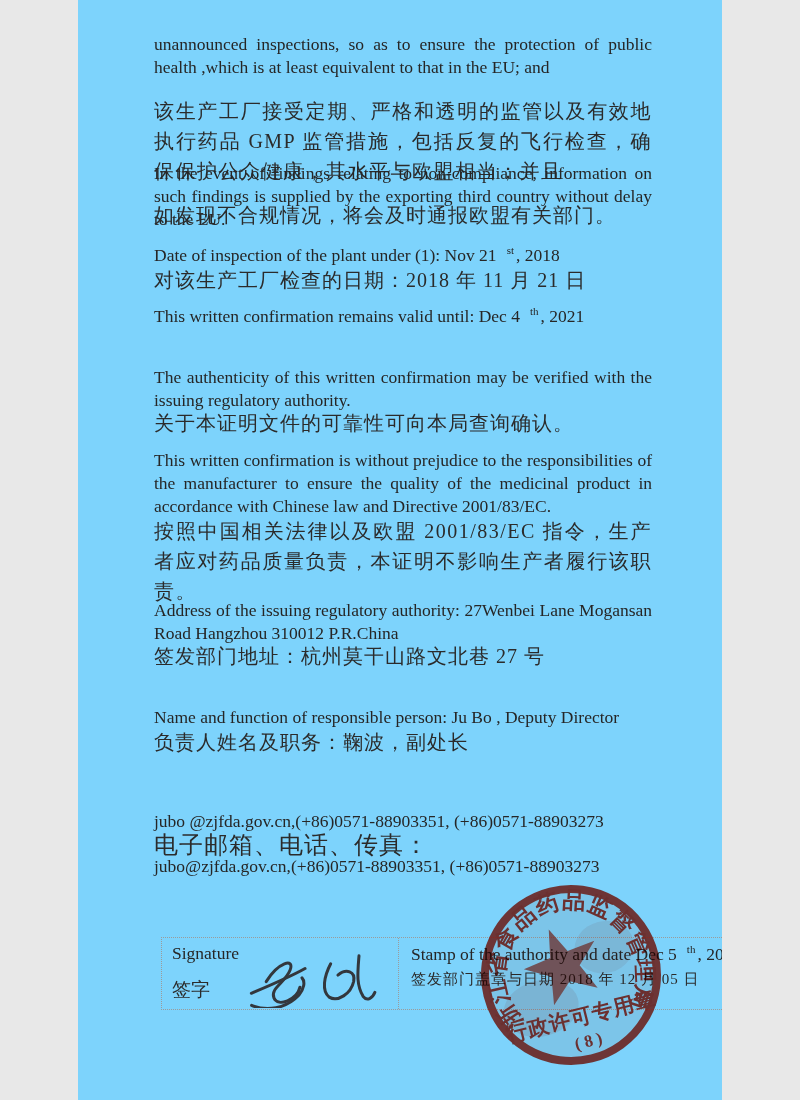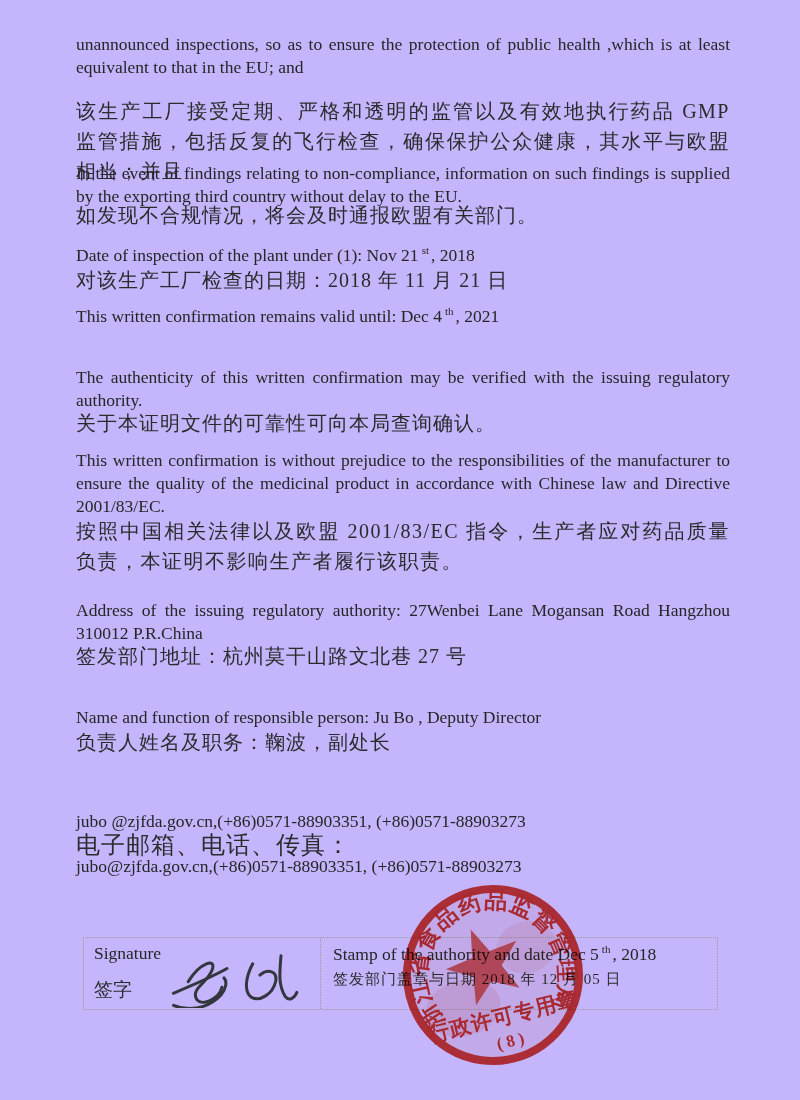--- a/index.html
+++ b/index.html
@@ -1,42 +1,42 @@
 <!DOCTYPE html>
 <html><head>
 <meta charset="utf-8">
 <style>
   * { margin:0; padding:0; box-sizing:border-box; }
   html,body { background:#e8e8e8; }
   .page {
     position:relative;
-    width:800px; height:1100px;
+    width:644px; height:1100px;
     margin:0 auto;
-    background:#c4b5fd;
+    background:#7dd3fc;
     overflow:hidden;
     font-family:"Liberation Serif","DejaVu Serif",serif;
     color:#1f1f1f;
   }
   .blk { position:absolute; left:76px; right:70px; }
   .en {
     font-size:17.5px; line-height:23px;
     text-align:justify;
     color:#262626;
   }
   .en-line { text-align:left; }
   .zh {
     font-size:20px; line-height:30px;
     letter-spacing:1.5px;
     text-align:justify;
     color:#2b2b2b;
   }
   .zh-line { text-align:left; letter-spacing:1px; }
   sup.sp {
     font-size:11px; vertical-align:super; line-height:0;
-    margin-left:3px; margin-right:2px;
+    margin-left:10px; margin-right:2px;
   }
   
   .sig-table {
     position:absolute; left:83px; top:937px;
     width:635px; height:73px;
     border:1px dotted #9b9b9b;
     display:flex;
   }
   .sig-cell {
     position:relative;

